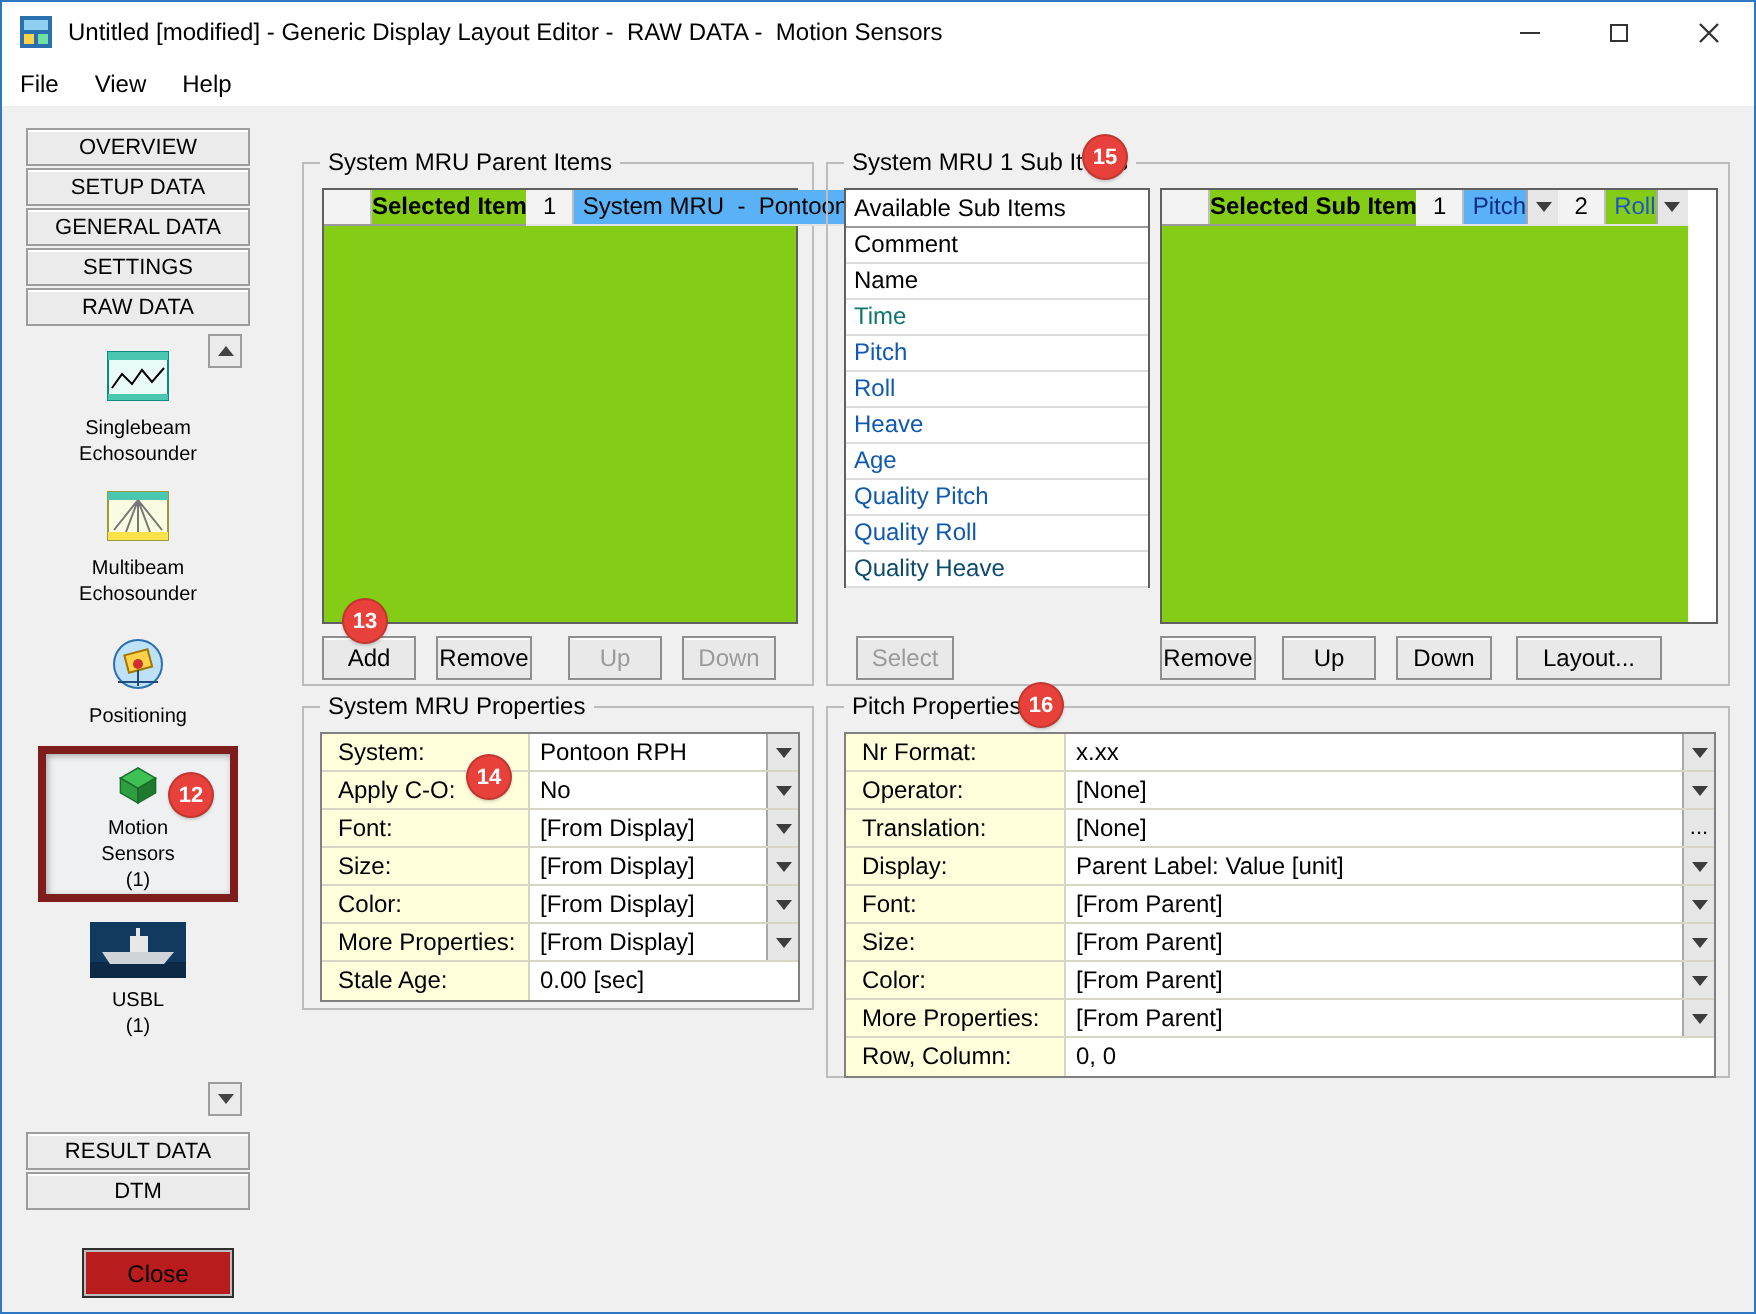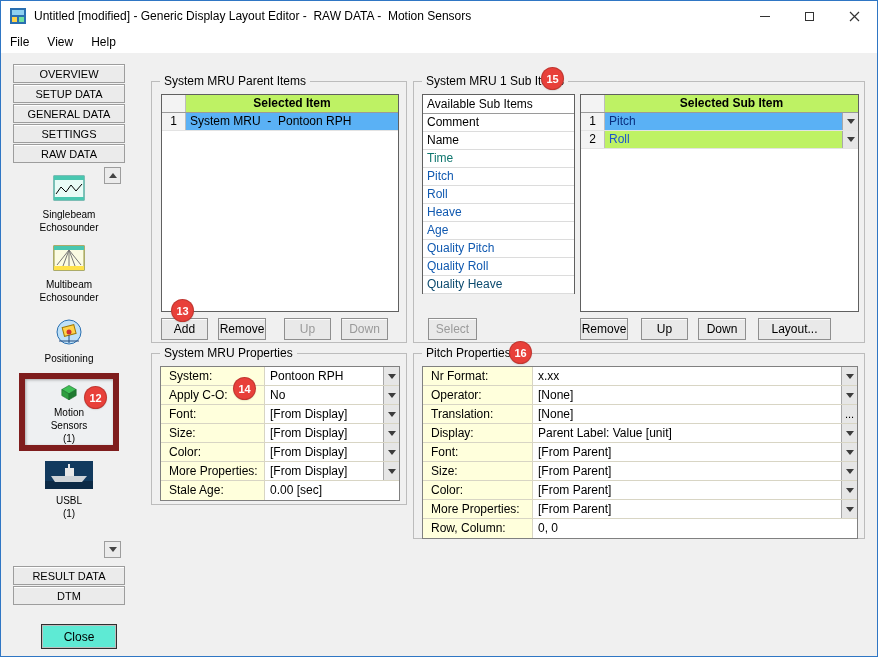--- a/index.html
+++ b/index.html
@@ -26,44 +26,44 @@
   .menu-item{padding:3px 9px;}
 
   
   .navbtn{position:absolute; left:12px; width:112px; height:19px; background:#ebebeb;
           border:1px solid #9d9d9d; box-shadow:inset 0 1px 0 #fff;
           font-size:11px; display:flex; align-items:center; justify-content:center;}
   .sensorbtn{position:absolute; left:18px; width:100px; display:flex; flex-direction:column;
              align-items:center; font-size:10px; text-align:center; padding-top:4px;}
   .sensorbtn svg{margin-bottom:5px;}
   .sensorbtn .sline{line-height:13px;}
-  .sensorbtn.selected{border:6px solid #7f1d1d; background:#eef0f2;
+  .sensorbtn.selected{border:4px solid #7f1d1d; background:#eef0f2;
                       box-shadow:inset 1px 1px 3px rgba(0,0,0,.3);}
   .scrollbtn{position:absolute; width:17px; height:17px; background:#ebebeb; border:1px solid #9d9d9d;
              display:flex; align-items:center; justify-content:center;}
   .tri-up{width:0; height:0; border-left:4px solid transparent; border-right:4px solid transparent;
           border-bottom:5px solid #444;}
   .tri-down{width:0; height:0; border-left:4px solid transparent; border-right:4px solid transparent;
             border-top:5px solid #444;}
 
   
   .btn{position:absolute; height:22px; background:#e9e9e9; border:1px solid #8f8f8f;
        box-shadow:inset 0 1px 0 #fdfdfd; font-size:12px; display:flex; align-items:center;
        justify-content:center; cursor:default;}
   .btn.disabled{color:#9a9a9a;}
-  .closebtn{position:absolute; left:40px; top:623px; width:76px; height:25px; background:#5eead4;
+  .closebtn{position:absolute; left:40px; top:623px; width:76px; height:25px; background:#b91c1c;
             border:1px solid #2e2e2e; box-shadow:inset 0 0 0 1px #bdbdbd;
             display:flex; align-items:center; justify-content:center;}
 
   
   .group{position:absolute; border:1px solid #bcbcbc;}
   .gtitle{position:absolute; top:-8px; left:8px; background:#f0f0f0; padding:0 4px; font-size:12px;}
 
   
-  .dtable{position:absolute; background:#bef264; border:1px solid #606060; display:flex; flex-direction:column;}
+  .dtable{position:absolute; background:#84cc16; border:1px solid #606060; display:flex; flex-direction:row;}
   .dt-head{display:flex; height:18px; border-bottom:1px solid #9a9a9a; flex:0 0 auto;}
   .dt-head .num{width:24px; border-right:1px solid #bdbdbd; background:#f3f3f3;}
   .dt-head .lbl{flex:1; font-weight:bold; text-align:center; line-height:17px;}
   .dt-row{display:flex; height:18px; border-bottom:1px solid #e3e3e3; flex:0 0 auto;}
   .dt-row .num{width:24px; border-right:1px solid #bdbdbd; background:#f3f3f3;
                text-align:center; line-height:17px;}
   .dt-row .val{flex:1; line-height:17px; padding-left:4px; overflow:hidden;}
   .dt-row.sel{background:var(--highlight);}
   .dt-fill{flex:1; background:#fff;}
   .pre{white-space:pre;}

